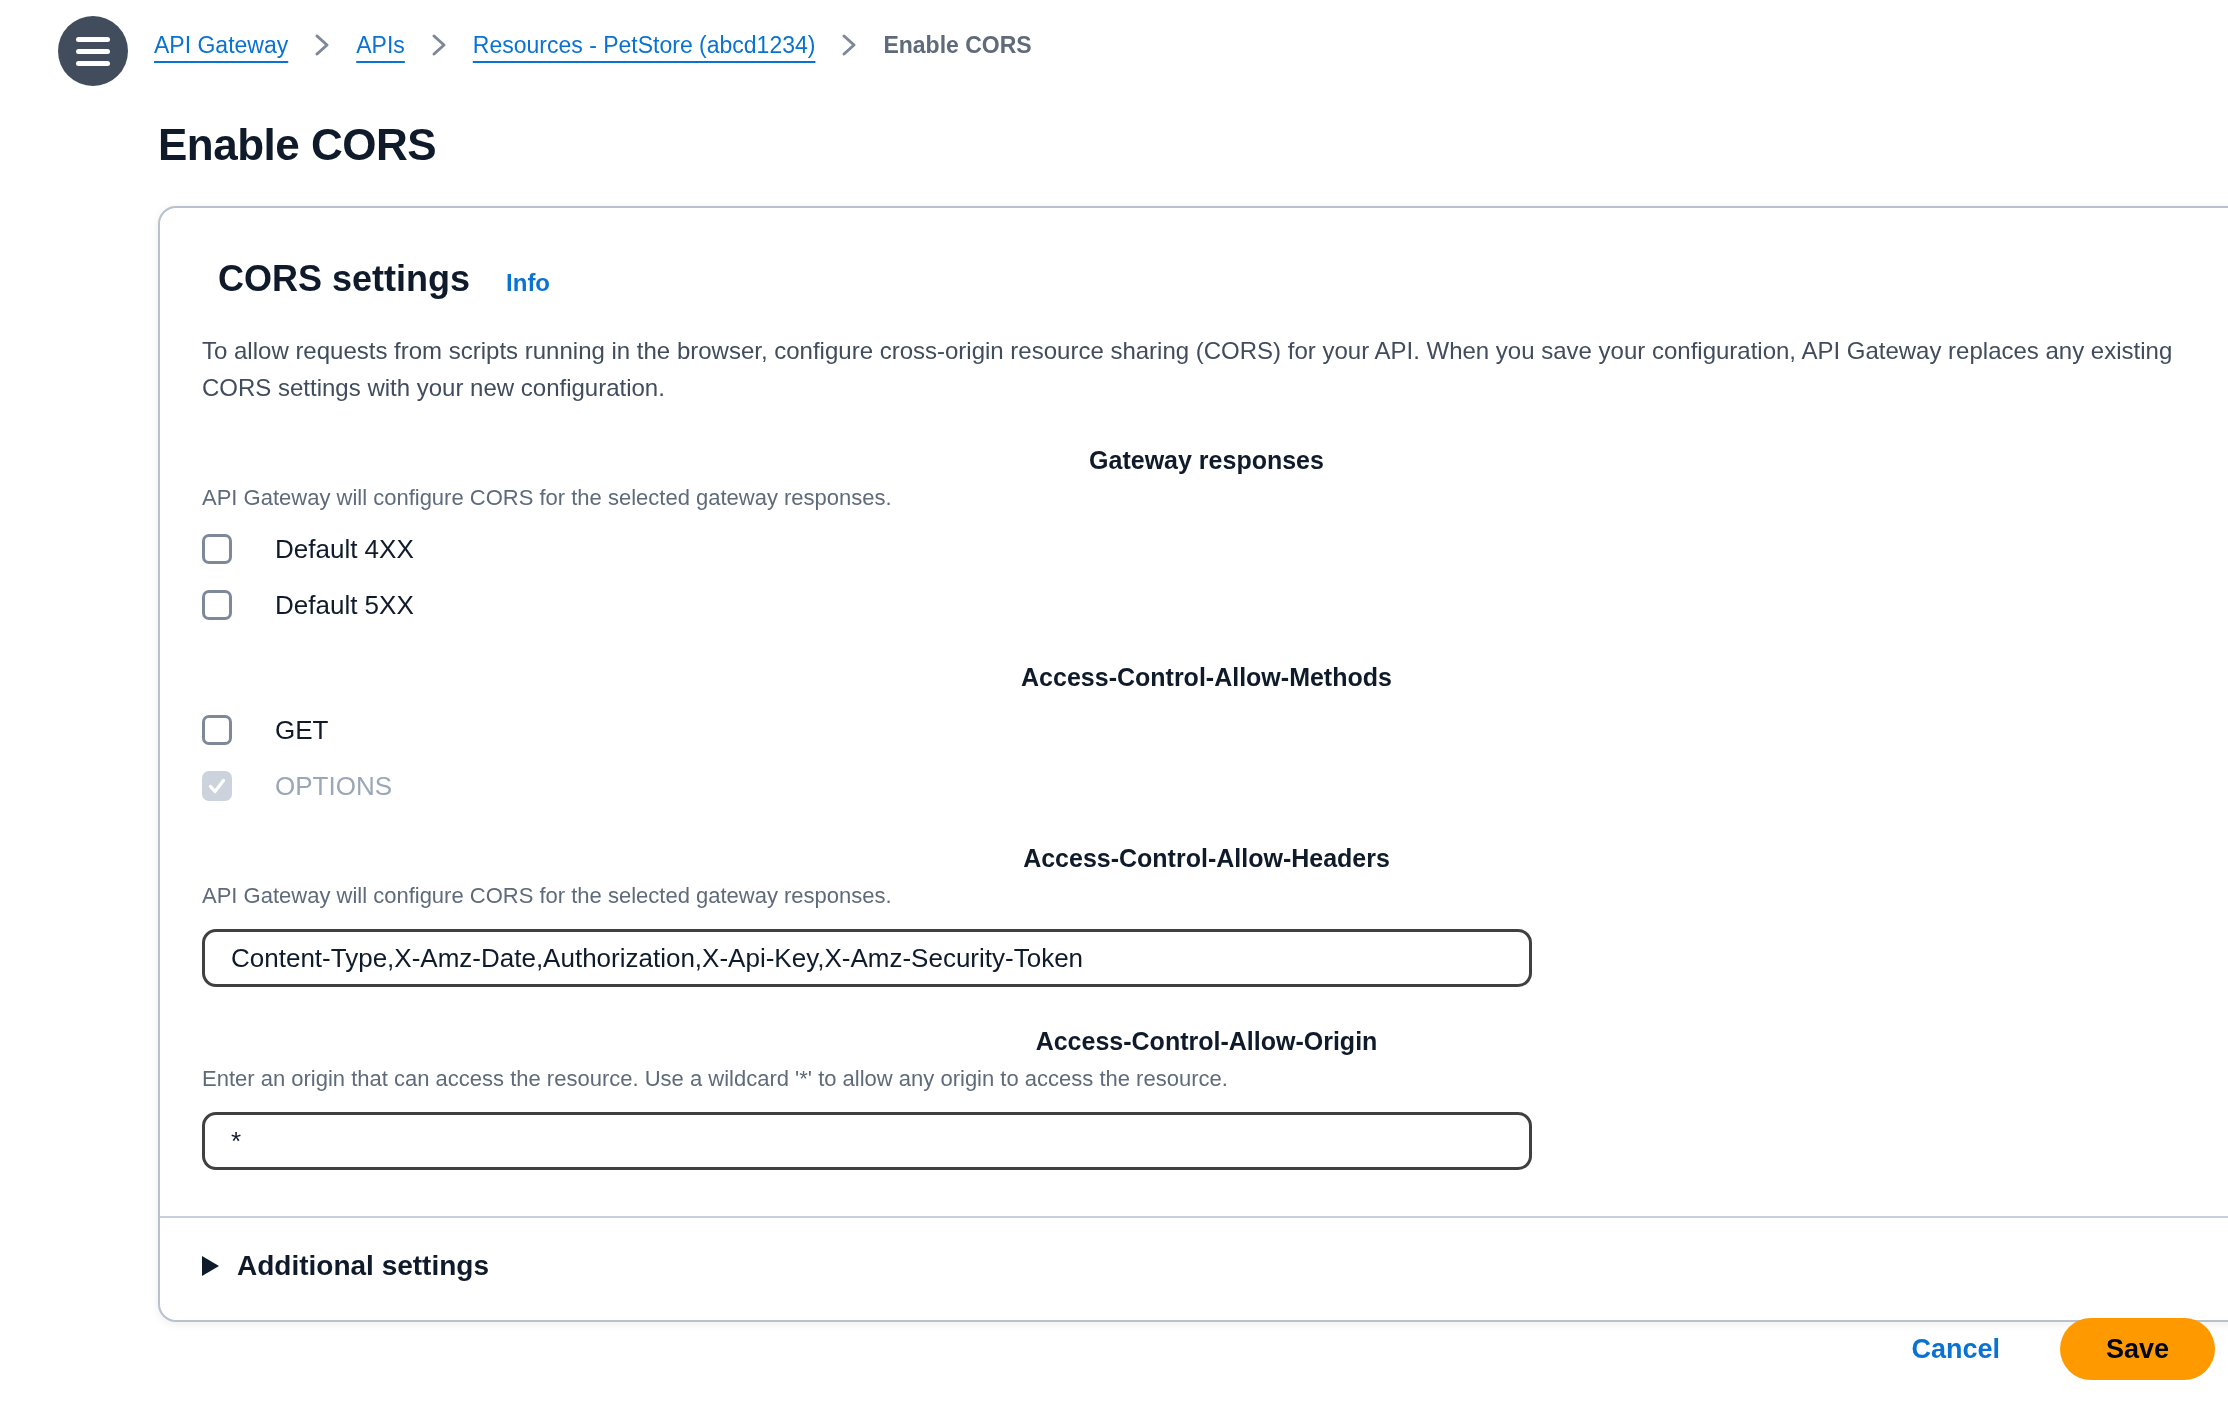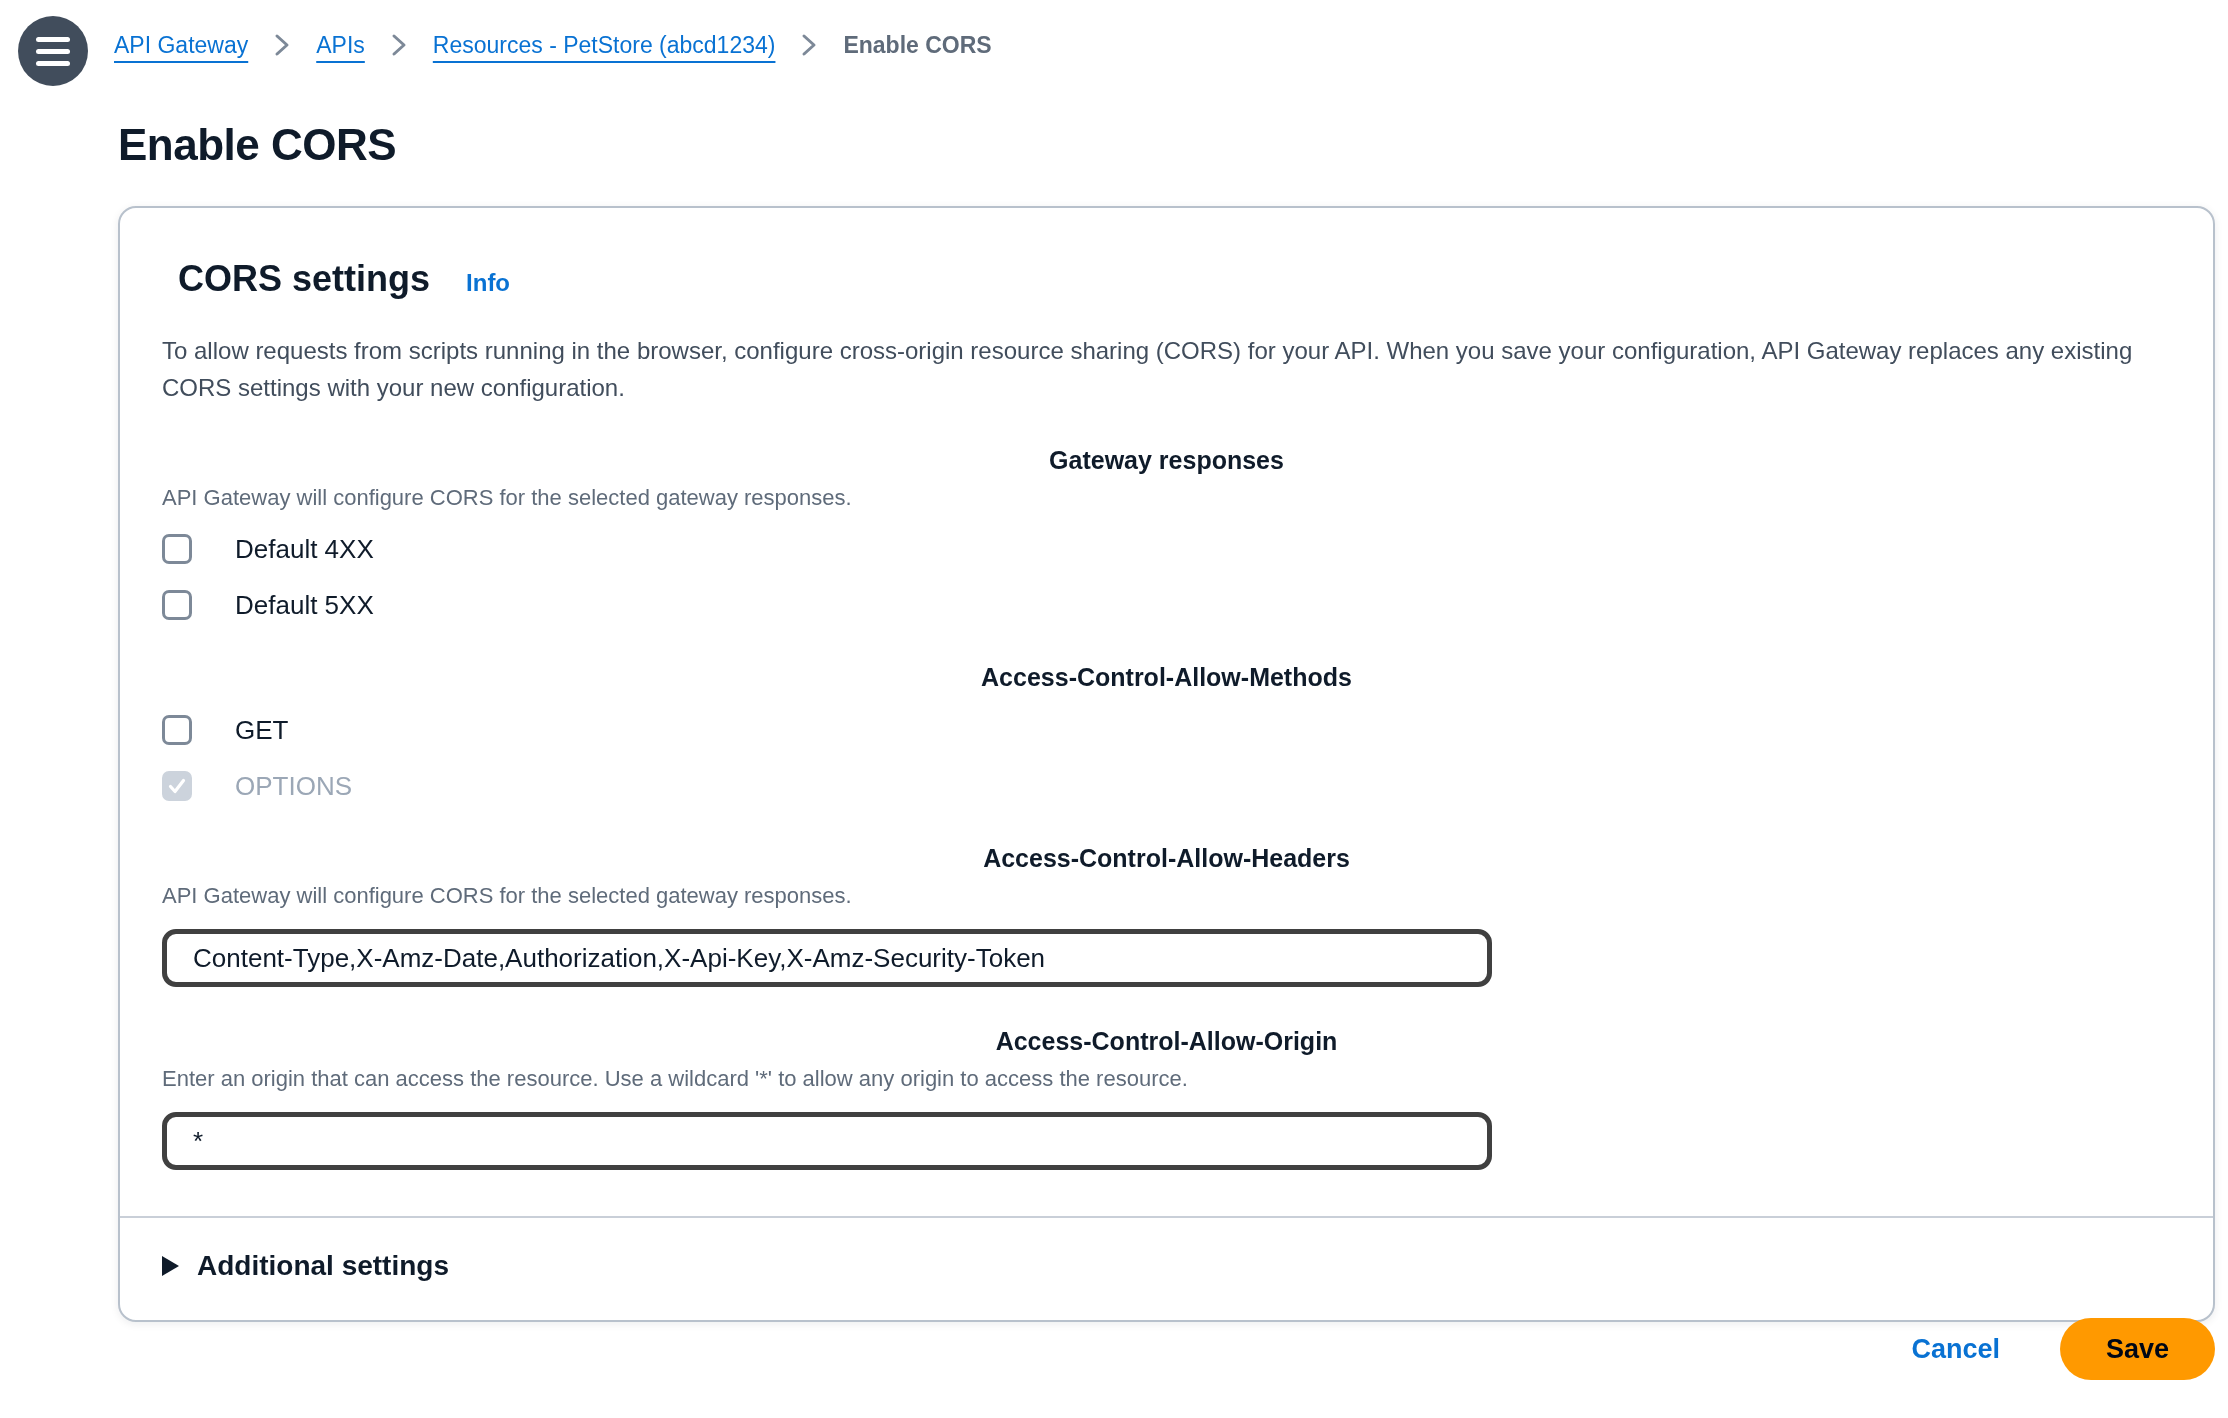--- a/index.html
+++ b/index.html
@@ -4,21 +4,21 @@
 <style>
   * { box-sizing: border-box; }
   html, body {
     margin: 0; padding: 0;
     width: 2228px; height: 1418px;
     background: #ffffff;
     font-family: "Liberation Sans", "DejaVu Sans", sans-serif;
     color: #0f1b2a;
     overflow: hidden;
   }
-  .page { width: 2228px; height: 1238px; position: relative; }
+  .page { width: 2228px; height: 1238px; position: relative; padding-left: 40px; }
 
   
   .breadcrumb-row {
     display: flex; align-items: flex-start;
     padding: 16px 0 0 18px;
   }
   .menu-circle {
     width: 70px; height: 70px; border-radius: 50%;
     background: #414d5c; flex: 0 0 auto;
     display: flex; flex-direction: column; justify-content: center; align-items: center;
@@ -82,21 +82,21 @@
   .checkbox-row.disabled .checkbox {
     background: #ccd3dc; border-color: #ccd3dc;
   }
   .checkbox-label { font-size: 26px; color: #0f1b2a; }
   .checkbox-row.disabled .checkbox-label { color: #9ba7b6; }
 
   .text-input {
     display: block;
     margin-top: 20px;
     width: 1330px; height: 58px;
-    border: 5px solid #404040; border-radius: 14px;
+    border: 3px solid #404040; border-radius: 14px;
     padding: 0 26px;
     font-family: "Liberation Sans", "DejaVu Sans", sans-serif;
     font-size: 26px; color: #0f1b2a; background: #ffffff;
     outline: none;
   }
 
   .card-divider { border: none; border-top: 2px solid #c9cfd8; margin: 0; }
 
   .expander {
     padding: 32px 42px 38px 42px;

